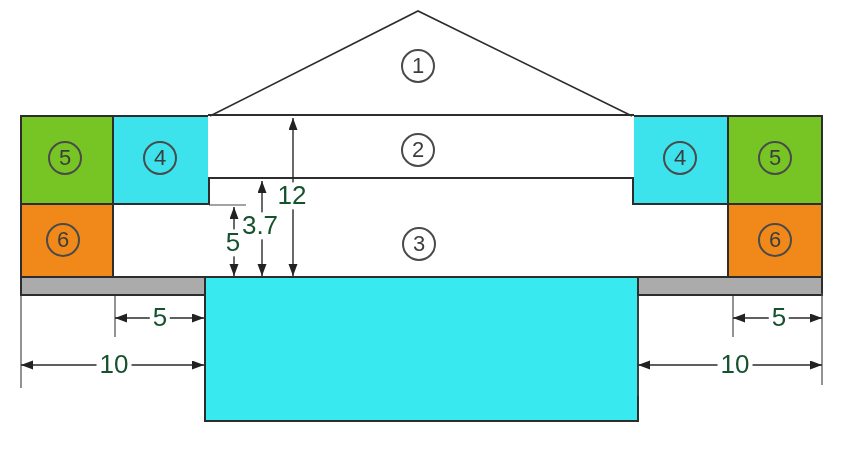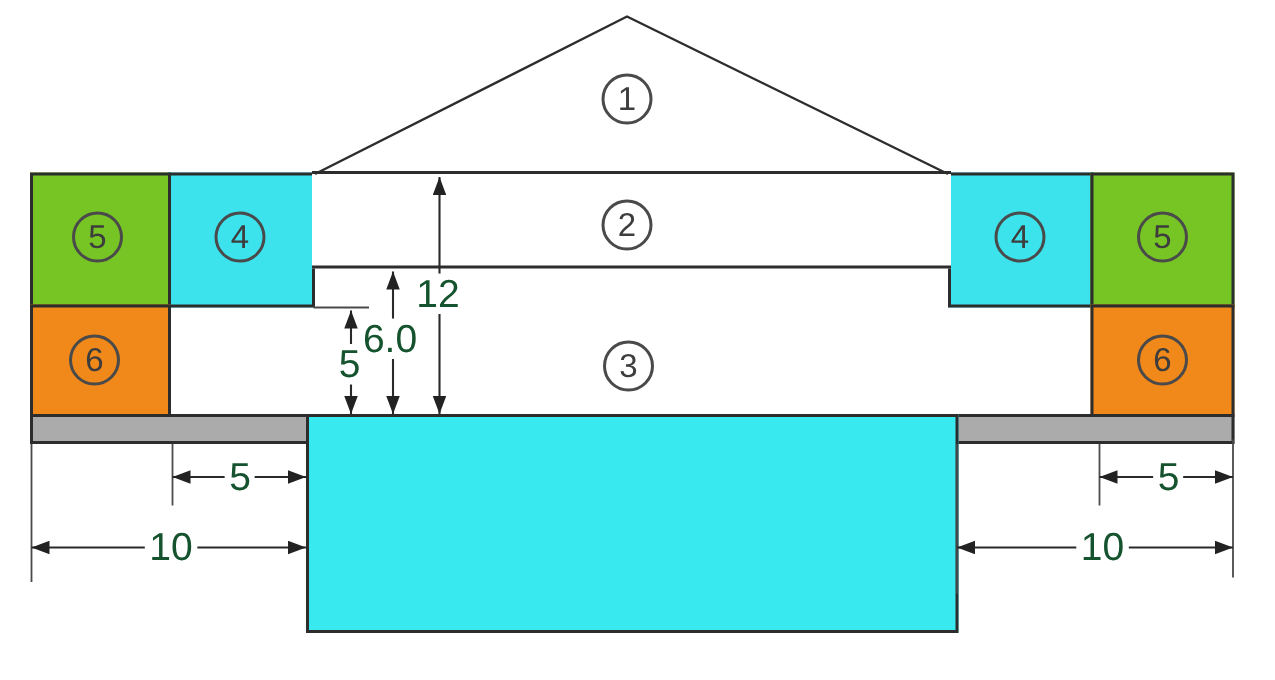--- a/index.html
+++ b/index.html
@@ -88,20 +88,20 @@
       <span>4</span>
     </div>
   <div class="plabel" style="left:775px;top:158px;">
       <span>5</span>
     </div>
   <div class="plabel" style="left:775px;top:240px;">
       <span>6</span>
     </div>
 
   <div class="dlabel" style="left:292px;top:196px;">12</div>
-  <div class="dlabel" style="left:260px;top:226px;">6.0</div>
+  <div class="dlabel" style="left:260px;top:226px;">3.7</div>
   <div class="dlabel" style="left:233px;top:243px;">5</div>
   <div class="dlabel" style="left:160px;top:318px;">5</div>
   <div class="dlabel" style="left:114px;top:365px;">10</div>
   <div class="dlabel" style="left:779px;top:318px;">5</div>
   <div class="dlabel" style="left:735px;top:365px;">10</div>
 
 </div>
 
 </body></html>

